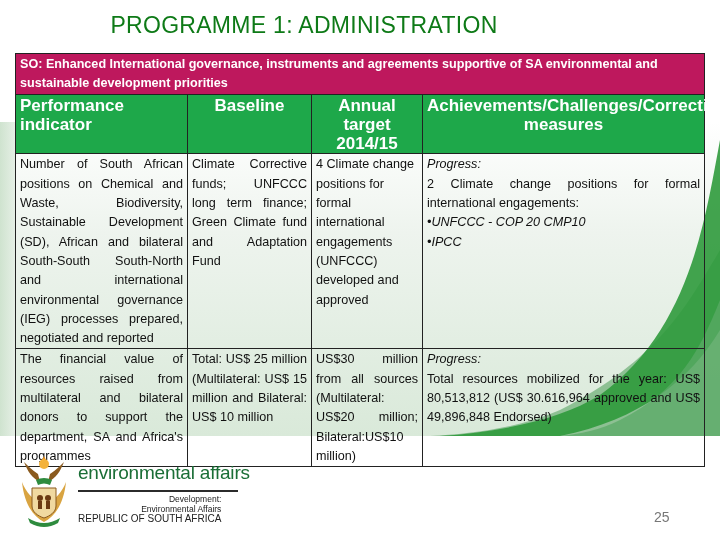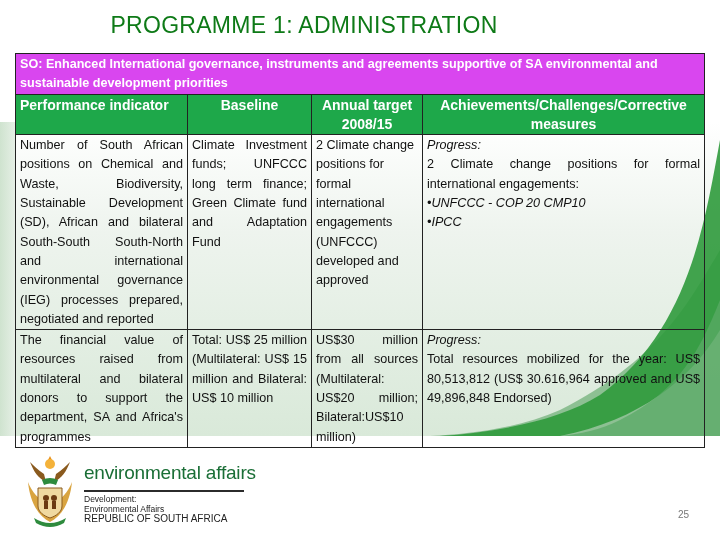--- a/index.html
+++ b/index.html
@@ -25,48 +25,48 @@
     table.main {
       position: absolute; left: 15px; top: 53px; width: 689px;
       border-collapse: collapse; table-layout: fixed;
       font-size: 12.6px; color: #111;
     }
     table.main td, table.main th {
       border: 1px solid #222; vertical-align: top; padding: 1px 4px 0 4px;
       line-height: 19.3px;
     }
     .so-row td {
-      background: #d946ef; color: #fff; font-weight: bold; font-size: 12.6px;
+      background: #be185d; color: #fff; font-weight: bold; font-size: 12.6px;
       line-height: 16px; padding: 3px 6px 2px 6px;
       border-bottom: 1px solid #1a7d3a;
     }
     .hdr th {
-      background: #1ea84a; color: #fff; font-weight: bold; font-size: 14px;
+      background: #1ea84a; color: #fff; font-weight: bold; font-size: 17px;
       line-height: 18px; padding: 2px 6px 2px 6px; height: 38px;
       border-top: 1px solid #1a7d3a;
     }
     .hdr th.left { text-align: left; }
     .hdr th.center { text-align: center; }
     .just { text-align: justify; text-align-last: left; }
     .row1 td { height: 175px; padding-top: 5px; margin-top: 28px; }
     .row2 td { height: 113px; padding-top: 5px; }
     .progress { font-weight: normal; font-style: italic; }
     .bullet::before { content: "\2022"; }
     .bullet { display: block; font-style: italic; }
-    .logo { position: absolute; left: 24px; top: 452px; width: 220px; height: 80px; }
+    .logo { position: absolute; left: 18px; top: 452px; width: 220px; height: 80px; text-align: right; }
     .crest { position: absolute; left: 0; top: 0; width: 52px; height: 78px; }
     .logo-name {
       position: absolute; left: 60px; top: 10px; font-size: 19px; color: #1a6e36;
       letter-spacing: -0.2px; white-space: nowrap;
     }
     .logo-rule { position: absolute; left: 60px; top: 38px; width: 160px; height: 2px; background: #2b2b2b; }
     .logo-dept { position: absolute; left: 60px; top: 42px; font-size: 8.5px; line-height: 10px; color: #222; }
     .logo-country { font-weight: normal; font-size: 10px; }
     .page-num {
-      position: absolute; left: 678px; top: 509px; font-size: 10px; color: #777;
+      position: absolute; left: 654px; top: 509px; font-size: 14px; color: #777;
     }
   </style>
 </head>
 <body>
 
 <div class="band"></div>
 <div class="band-left"></div>
 
 <svg class="swoosh" viewBox="0 0 720 540" xmlns="http://www.w3.org/2000/svg">
   <path d="M720,250 C690,300 660,360 560,410 C520,428 470,434 430,436 L720,436 Z" fill="#7fb886" opacity="0.85"></path>
@@ -83,27 +83,27 @@
     <col style="width:111px">
     <col style="width:282px">
   </colgroup>
   <tbody>
       <tr class="so-row">
     <td colspan="4">SO: Enhanced International governance, instruments and agreements supportive of SA environmental and sustainable development priorities</td>
   </tr>
   <tr class="hdr">
     <th class="left">Performance indicator</th>
     <th class="center">Baseline</th>
-    <th class="center">Annual target 2008/15</th>
+    <th class="center">Annual target 2014/15</th>
     <th class="center">Achievements/Challenges/Corrective measures</th>
   </tr>
   <tr class="row1">
     <td class="just">Number of South African positions on Chemical and Waste, Biodiversity, Sustainable Development (SD), African and bilateral South-South South-North and international environmental governance (IEG) processes prepared, negotiated and reported</td>
-    <td class="just">Climate Investment funds; UNFCCC long term finance; Green Climate fund and Adaptation Fund</td>
-    <td>2 Climate change positions for formal international engagements (UNFCCC) developed and approved</td>
+    <td class="just">Climate Corrective funds; UNFCCC long term finance; Green Climate fund and Adaptation Fund</td>
+    <td>4 Climate change positions for formal international engagements (UNFCCC) developed and approved</td>
     <td class="just">
       <span class="progress">Progress:</span><br>
       <span>2 Climate change positions for formal international engagements:</span>
       <span class="bullet">UNFCCC - COP 20 CMP10</span>
       <span class="bullet">IPCC</span>
     </td>
   </tr>
   <tr class="row2">
     <td class="just">The financial value of resources raised from multilateral and bilateral donors to support the department, SA and Africa's programmes</td>
     <td class="just">Total: US$ 25 million (Multilateral: US$ 15 million and Bilateral: US$ 10 million</td>

